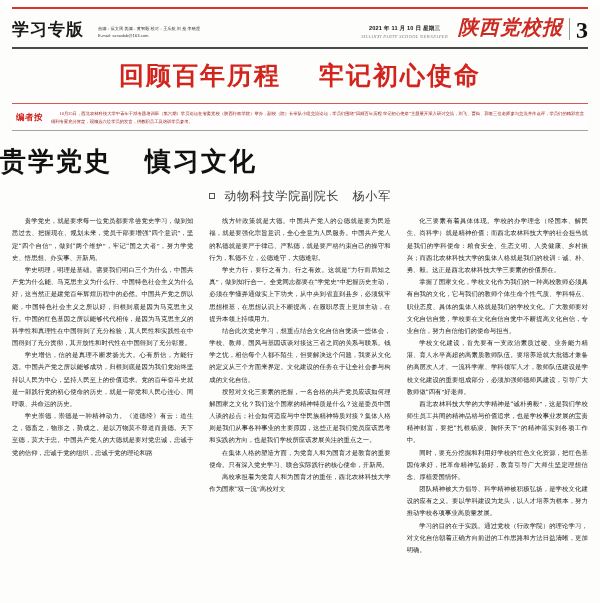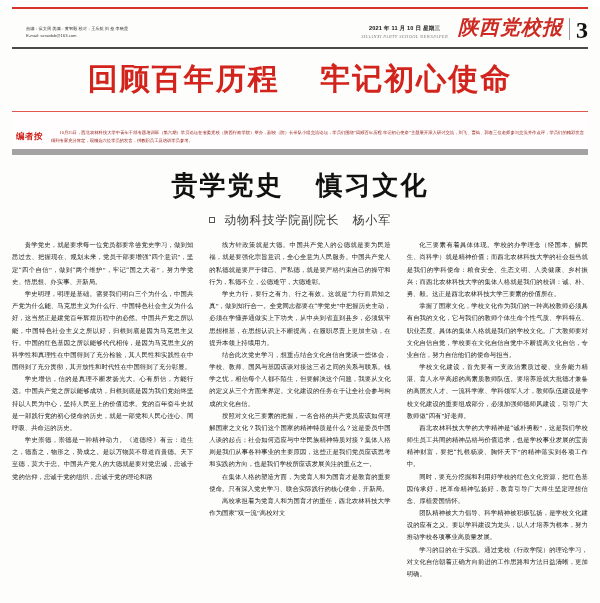--- a/index.html
+++ b/index.html
@@ -100,43 +100,43 @@
     background: #4a4a4a;
     margin: 2px 12px 0 12px;
   }
 
   
   .headline {
     text-align: center;
     color: #d2241c;
     font-family: "Liberation Sans", "DejaVu Sans", sans-serif;
     font-weight: bold;
-    font-size: 30px;
+    font-size: 25px;
     letter-spacing: 2px;
     margin-top: 10px;
     white-space: nowrap;
   }
   .headline .gap { display: inline-block; width: 20px; }
   .subheadline {
     text-align: center;
     color: #c4211a;
     font-family: "Liberation Serif", "DejaVu Serif", serif;
     font-weight: bold;
     font-size: 14.5px;
     letter-spacing: .6px;
     margin-top: 6px;
     white-space: nowrap;
   }
 
   
   .ednote {
     margin: 11px 12px 0 12px;
     border-top: 1px solid #e0564e;
-    border-bottom: 6px solid #a3a3a3;
-    padding: 15px 0 4px 0;
+    border-bottom: 1px solid #a3a3a3;
+    padding: 4px 0 4px 0;
     display: flex;
     align-items: flex-start;
     background: #fffdfd;
   }
   .ednote-badge {
     flex: 0 0 auto;
     color: #cf221a;
     font-family: "Liberation Sans", "DejaVu Sans", sans-serif;
     font-weight: bold;
     font-size: 8.5px;
@@ -150,21 +150,20 @@
     font-size: 4.3px;
     line-height: 1.9;
     text-align: justify;
     padding-right: 4px;
     padding-top: 2px;
     text-indent: 2em;
   }
 
   
   .art-title {
-    text-align: center;
     font-family: "Liberation Serif", "DejaVu Serif", serif;
     font-weight: bold;
     font-size: 26px;
     color: #111;
     letter-spacing: 2px;
     margin-top: 13px;
     white-space: nowrap;
   }
   .art-title .gap { display: inline-block; width: 16px; }
   .art-byline {
@@ -209,20 +208,21 @@
   }
 </style>
 </head>
 <body>
 
 <div id="page">
 
   <div class="top-rule"></div>
 
   <div class="masthead">
+    <div class="mast-section">学习专版</div>
 
     <div class="mast-credits">
       <span class="crd-line">责编：侯文周   美编：黄智毅   校对：王乐航  刘 垒  李晓星</span>
       <span class="crd-line">E-mail: sxswdxb@163.com</span>
     </div>
 
     <div class="mast-spacer"></div>
 
     <div class="mast-date-wrap">
       <div class="mast-date">2021 年 11 月 10 日   星期三</div>

